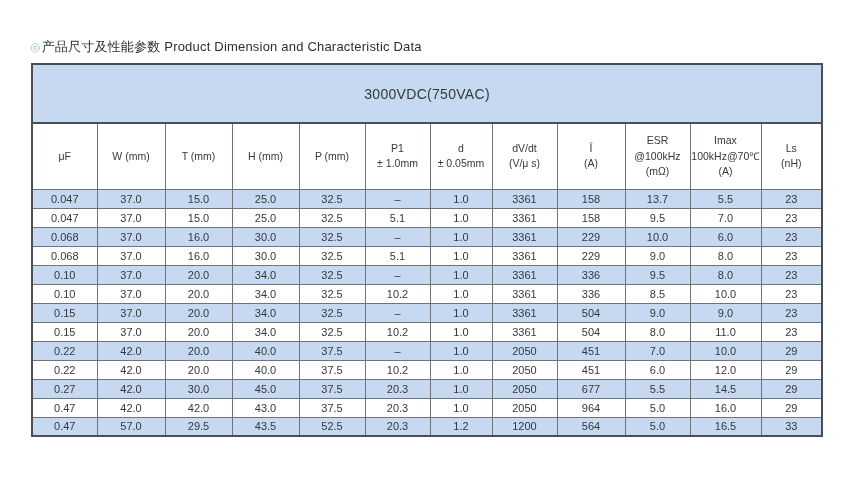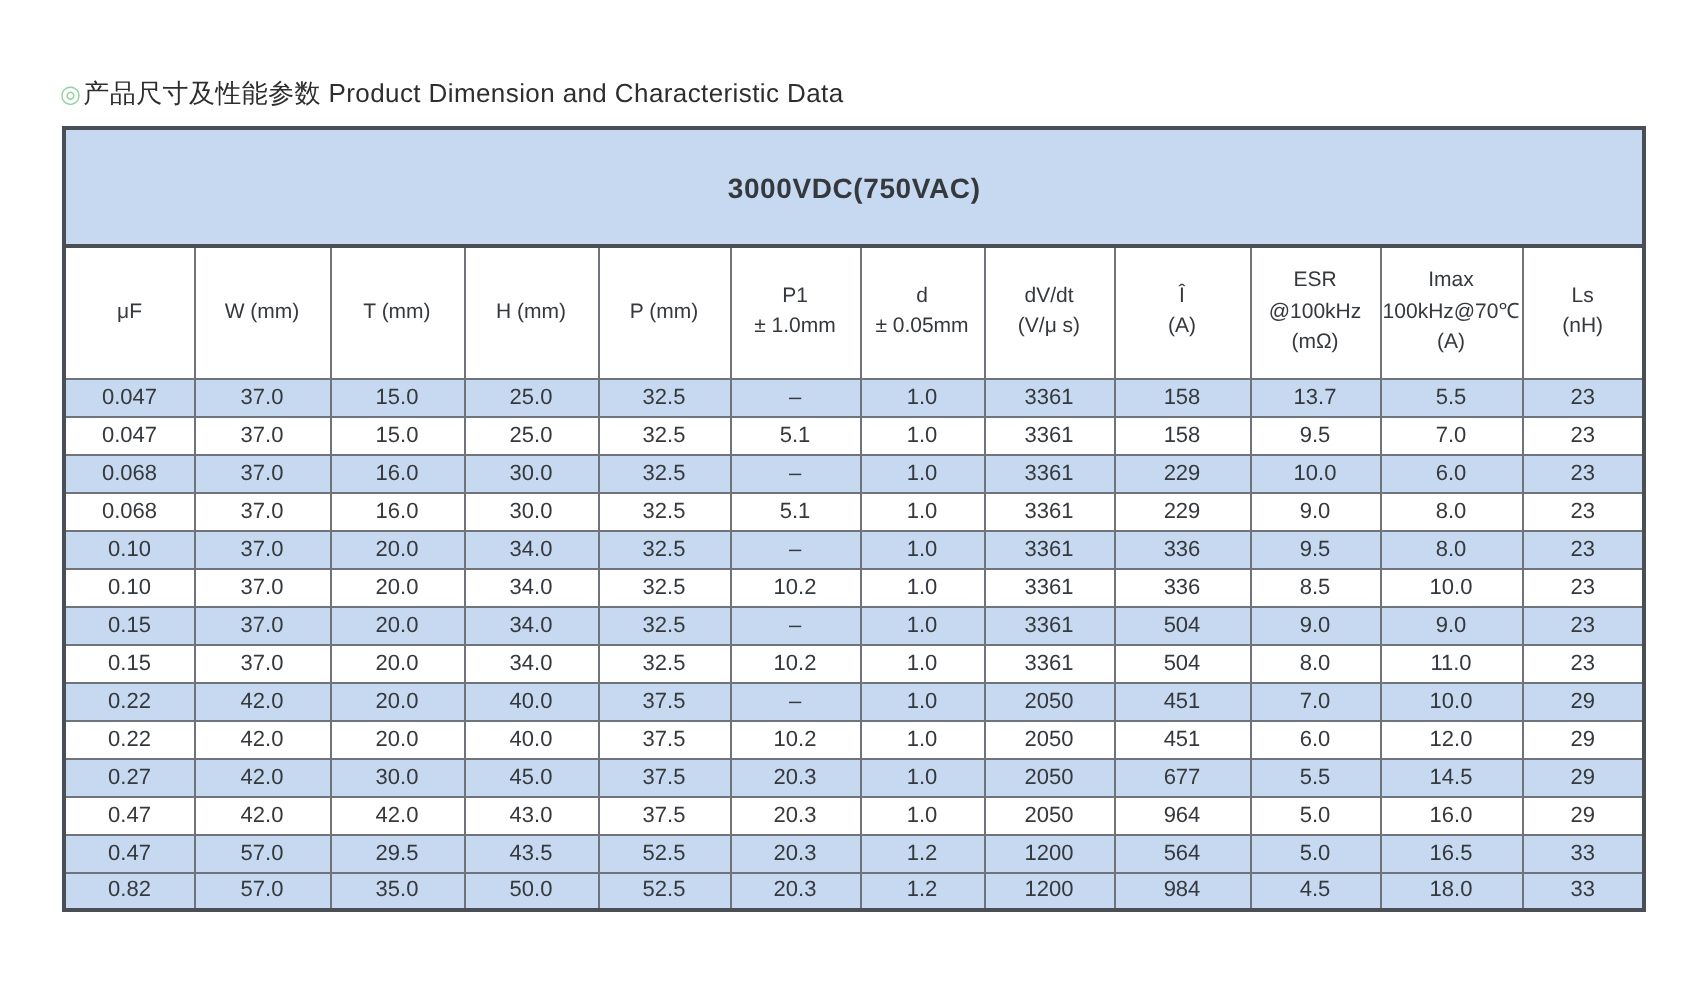--- a/index.html
+++ b/index.html
@@ -41,21 +41,21 @@
     border: 1px solid #6f747b;
     text-align: center;
     vertical-align: middle;
     padding: 0;
     color: #35383c;
   }
   tr.title-row th {
     background: #c6d9f1;
     height: 59px;
     font-size: 14px;
-    font-weight: bold;
+    font-weight: normal;
     letter-spacing: 0.3px;
     border-bottom: 2px solid #4a4e55;
   }
   tr.head-row th {
     background: #ffffff;
     height: 66px;
     font-weight: normal;
     font-size: 10.5px;
     line-height: 1.45;
     white-space: pre-line;
@@ -295,28 +295,14 @@
         <td>43.5</td>
         <td>52.5</td>
         <td>20.3</td>
         <td>1.2</td>
         <td>1200</td>
         <td>564</td>
         <td>5.0</td>
         <td>16.5</td>
         <td>33</td>
       </tr>
-      <tr class="band">
-        <td>0.82</td>
-        <td>57.0</td>
-        <td>35.0</td>
-        <td>50.0</td>
-        <td>52.5</td>
-        <td>20.3</td>
-        <td>1.2</td>
-        <td>1200</td>
-        <td>984</td>
-        <td>4.5</td>
-        <td>18.0</td>
-        <td>33</td>
-      </tr>
     </tbody>
 </table>
 
 </body></html>

